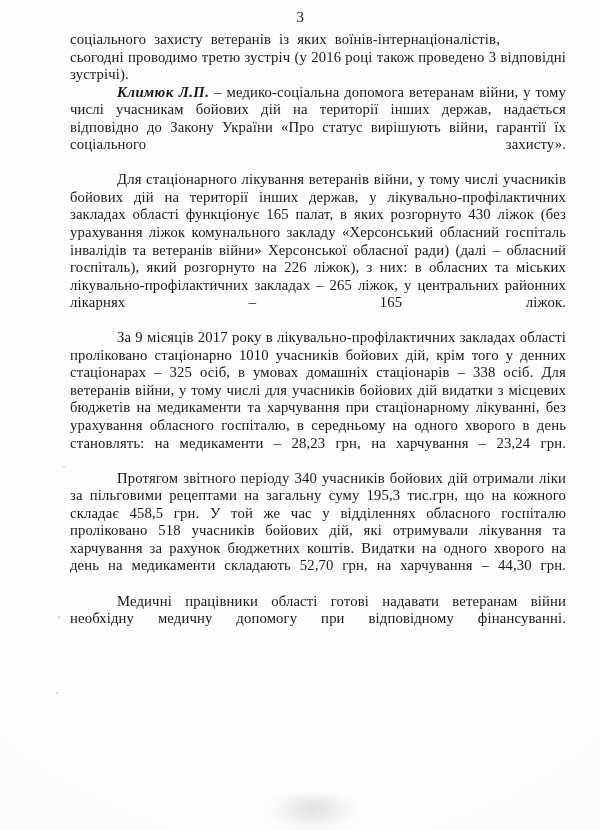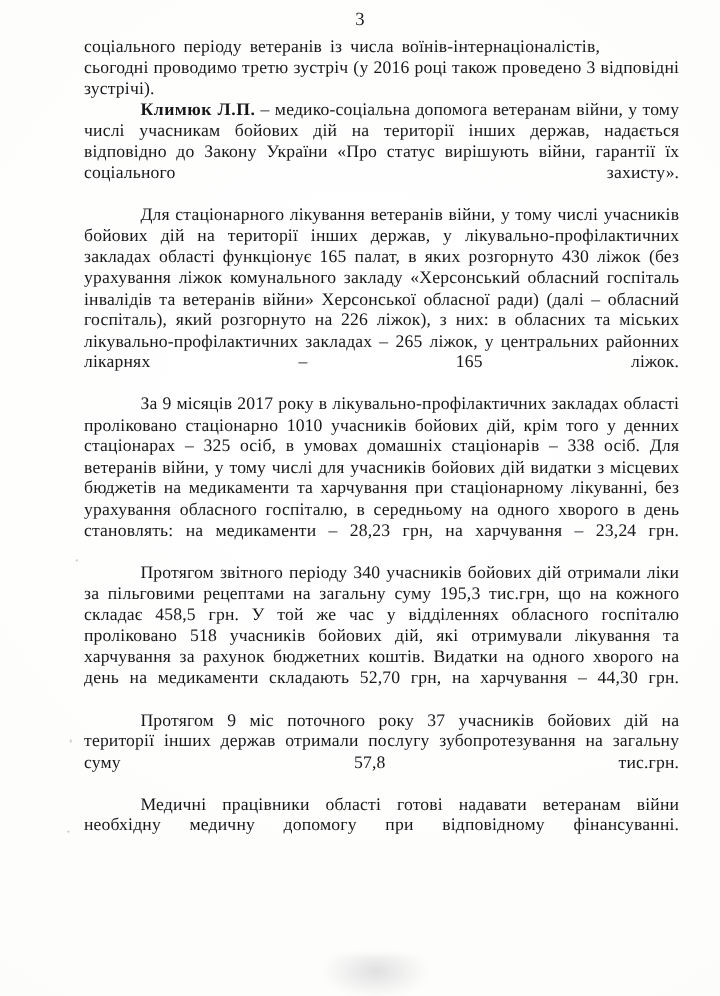--- a/index.html
+++ b/index.html
@@ -59,20 +59,21 @@
     display: inline-block;
     width: 100%;
   }
   .para.noflush::after {
     content: none;
   }
 
   .speaker {
     font-weight: bold;
     letter-spacing: 0.03em;
+    font-style: italic;
   }
 
   
   .cont {
     text-indent: 0;
   }
   .gap-wide {
     display: inline-block;
     width: 66px;
   }
@@ -100,33 +101,32 @@
 </style>
 </head>
 <body>
 
 <div class="page">
 
   <div class="page-number">3</div>
 
   <div class="body-text">
 
-    <p class="para cont noflush"><span>соціального періоду ветеранів із числа воїнів-інтернаціоналістів,</span><span class="gap-wide"></span><span>сьогодні проводимо третю зустріч (у 2016 році також проведено 3 відповідні зустрічі).</span></p>
+    <p class="para cont noflush"><span>соціального захисту ветеранів із яких воїнів-інтернаціоналістів,</span><span class="gap-wide"></span><span>сьогодні проводимо третю зустріч (у 2016 році також проведено 3 відповідні зустрічі).</span></p>
 
 
     <p class="para"><span class="speaker">Климюк Л.П.</span><span> – медико-соціальна допомога ветеранам війни, у тому числі учасникам бойових дій на території інших держав, надається відповідно до Закону України «Про статус вирішують війни, гарантії їх соціального захисту».</span></p>
 
 
     <p class="para"><span>Для стаціонарного лікування ветеранів війни, у тому числі учасників бойових дій на території інших держав, у лікувально-профілактичних  закладах  області функціонує 165 палат, в яких розгорнуто 430 ліжок (без урахування ліжок комунального закладу «Херсонський обласний госпіталь інвалідів та ветеранів війни» Херсонської обласної ради) (далі – обласний госпіталь), який розгорнуто на 226 ліжок), з них: в обласних та міських  лікувально-профілактичних  закладах – 265 ліжок, у центральних районних лікарнях – 165 ліжок.</span></p>
 
     <p class="para"><span>За 9 місяців 2017 року в лікувально-профілактичних закладах області проліковано стаціонарно 1010 учасників бойових дій, крім того у денних стаціонарах – 325 осіб, в умовах домашніх стаціонарів – 338 осіб. Для  ветеранів війни, у тому числі для учасників бойових дій видатки з місцевих бюджетів на медикаменти та харчування при стаціонарному лікуванні, без урахування обласного госпіталю, в середньому на одного хворого в день становлять: на медикаменти – 28,23 грн, на харчування – 23,24 грн.</span></p>
 
     <p class="para"><span>Протягом звітного періоду 340 учасників бойових дій отримали ліки за пільговими рецептами на загальну суму 195,3 тис.грн, що на кожного складає 458,5 грн. У той же час у відділеннях обласного госпіталю проліковано 518 учасників бойових дій, які отримували лікування та харчування за рахунок бюджетних коштів. Видатки на одного хворого на день на медикаменти складають 52,70 грн, на харчування – 44,30 грн.</span></p>
 
-    <p class="para"><span>Протягом 9 міс поточного року 37 учасників бойових дій на території інших держав отримали послугу зубопротезування на загальну суму 57,8 тис.грн.</span></p>
 
     <p class="para"><span>Медичні працівники області готові надавати ветеранам війни необхідну медичну допомогу при відповідному фінансуванні.</span></p>
 
   </div>
 
   <div class="smudge"></div>
   <div class="speck s1"></div>
   <div class="speck s2"></div>
   <div class="speck s3"></div>
 

